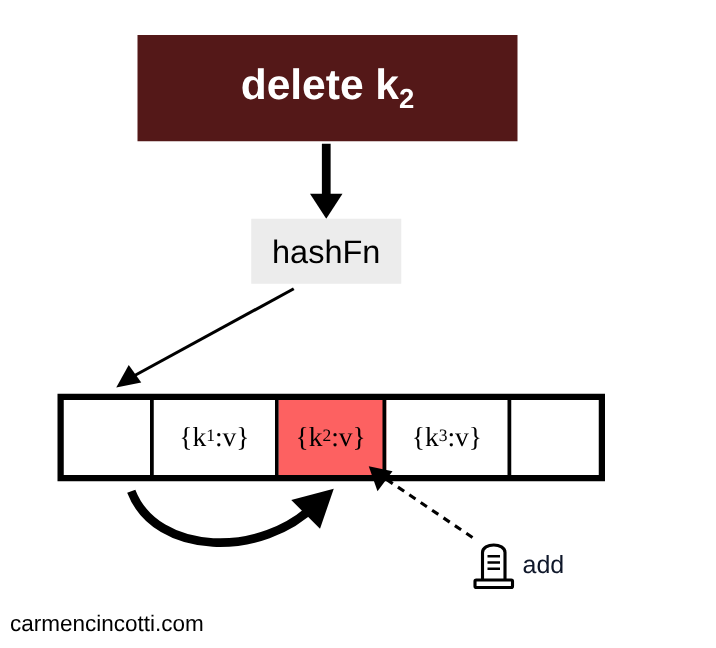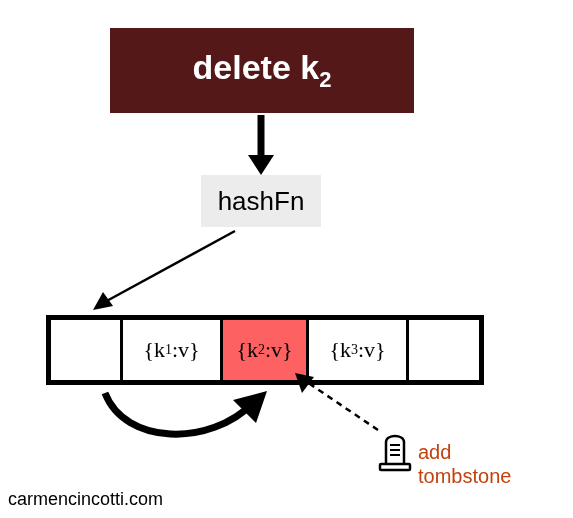--- a/index.html
+++ b/index.html
@@ -73,21 +73,21 @@
     .cell-4 { flex: 1; }
     .cell sub {
       font-size: 14px;
       vertical-align: sub;
     }
     .annotation {
       position: absolute;
       left: 418px;
       top: 440px;
       font-size: 20px;
-      color: #c2410c;
+      color: #0f172a;
       line-height: 1.2;
       font-family: Arial, sans-serif;
     }
     .attribution {
       position: absolute;
       left: 8px;
       bottom: 8px;
       font-size: 18px;
       color: #000;
       font-family: Liberation Sans, sans-serif;
@@ -155,16 +155,15 @@
 <svg class="tombstone" width="38" height="44">
   <rect x="4" y="36" width="30" height="6" rx="1" fill="none" stroke="#000" stroke-width="2.5"></rect>
   <path d="M 10 36 L 10 14 C 10 6, 28 6, 28 14 L 28 36" fill="none" stroke="#000" stroke-width="2.5"></path>
   <line x1="14" y1="17" x2="24" y2="17" stroke="#000" stroke-width="2"></line>
   <line x1="14" y1="22" x2="24" y2="22" stroke="#000" stroke-width="2"></line>
   <line x1="14" y1="27" x2="24" y2="27" stroke="#000" stroke-width="2"></line>
 </svg>
 
 <div class="annotation">
   <div>add</div>
-  <div>tombstone</div>
 </div>
 
 <div class="attribution">carmencincotti.com</div>
 
 </body></html>

